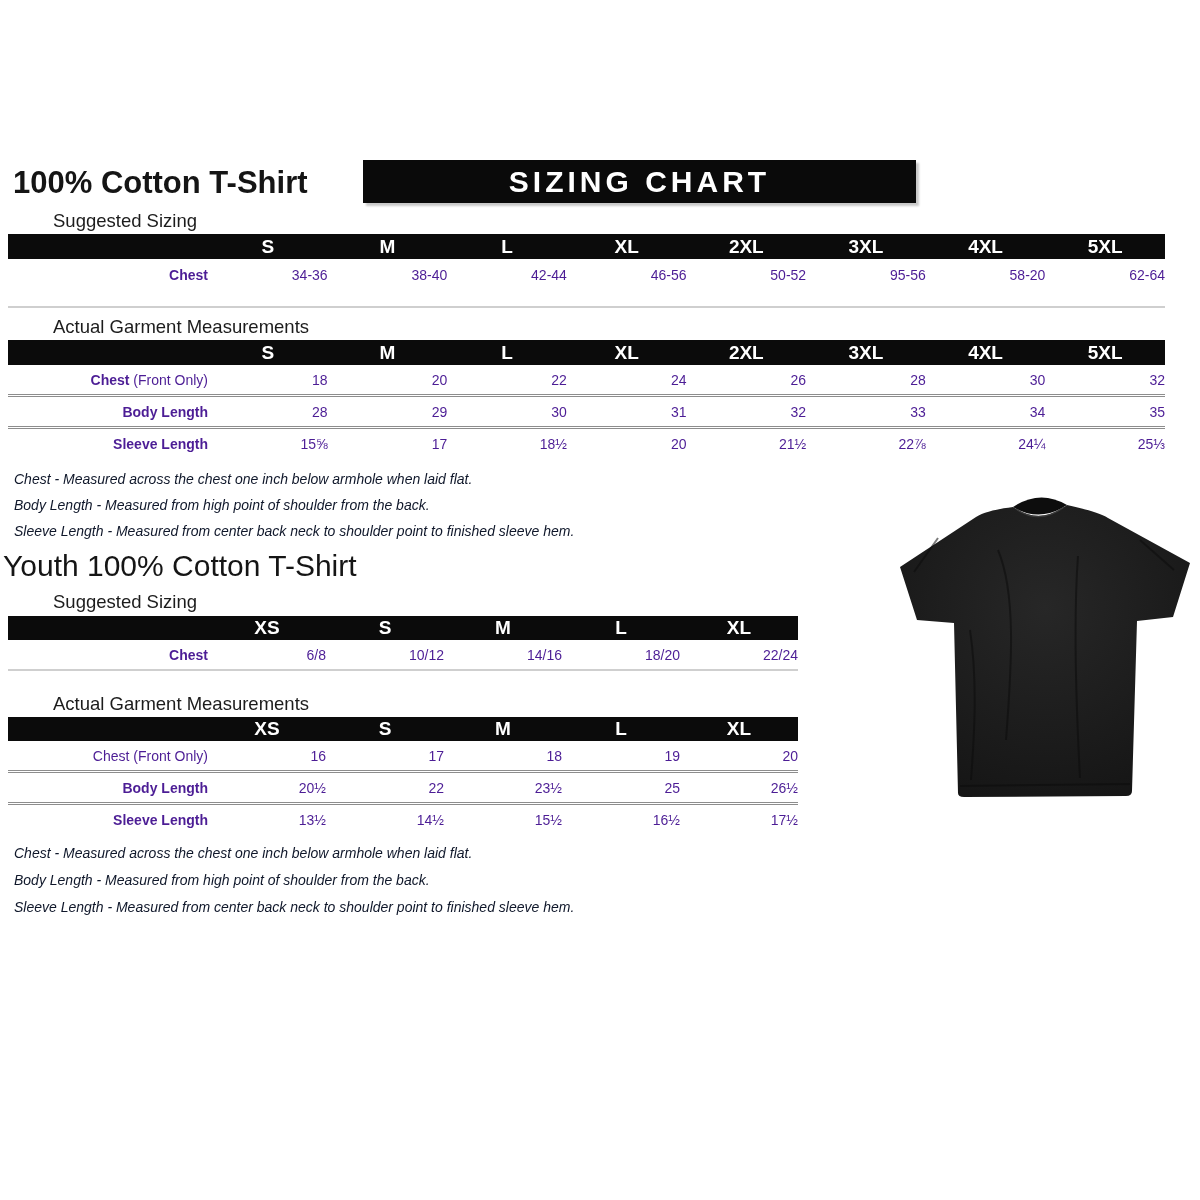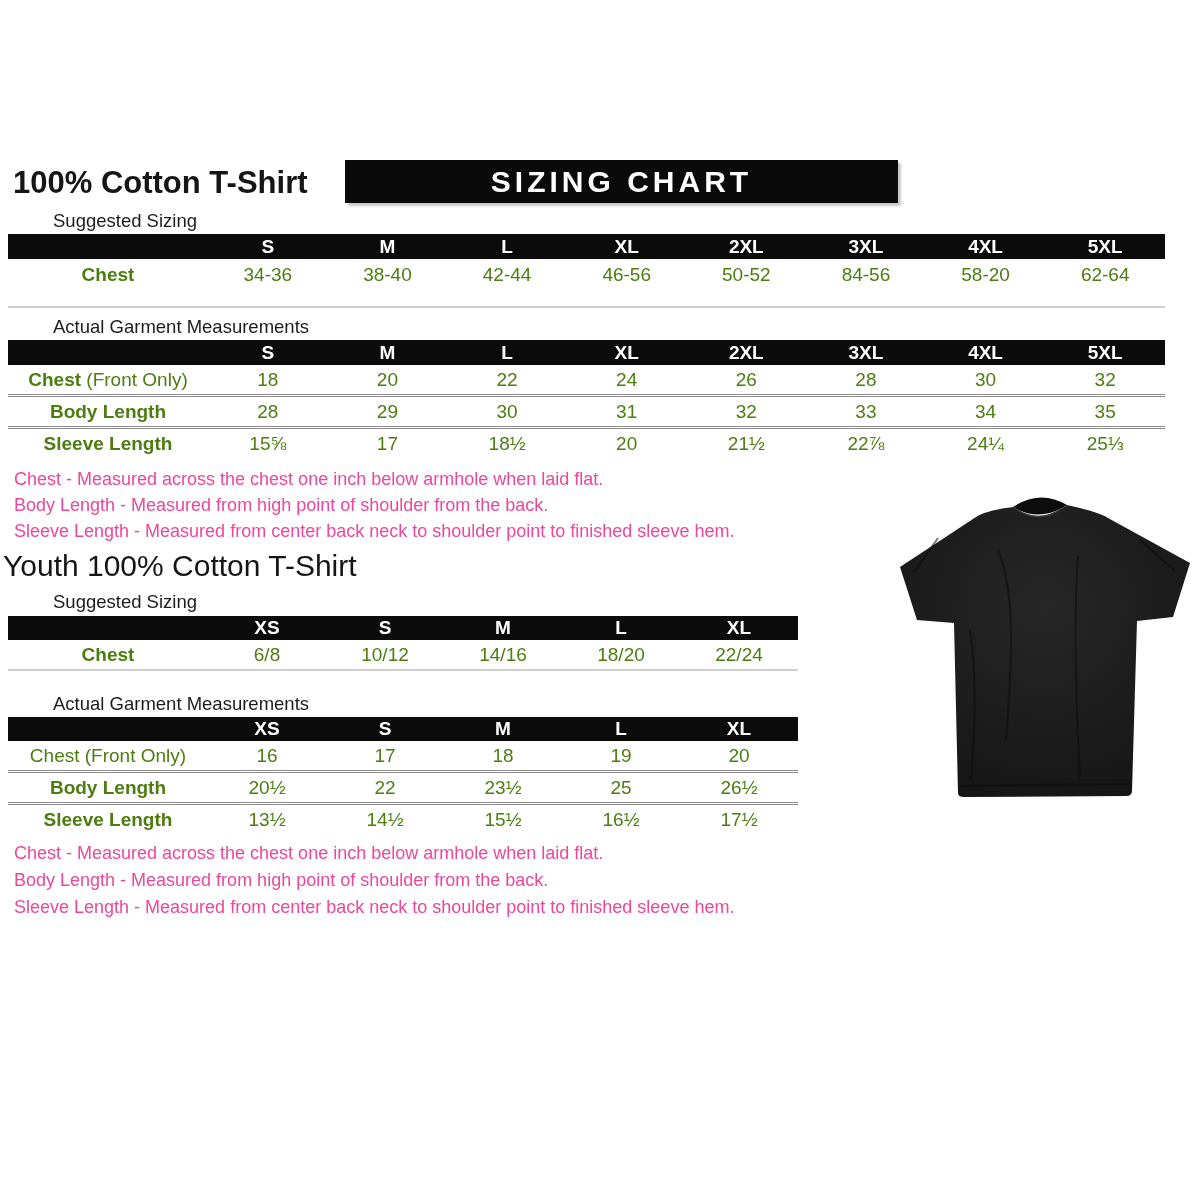--- a/index.html
+++ b/index.html
@@ -2,48 +2,48 @@
 <html><head>
 <meta charset="utf-8">
 <style>
   html,body{margin:0;padding:0;background:#ffffff;}
   .page{position:relative;width:1200px;height:1200px;background:#ffffff;overflow:hidden;
         font-family:"Liberation Sans","DejaVu Sans",sans-serif;color:#1d1d1d;}
 
   .title1{position:absolute;left:13px;top:167px;font-size:31px;font-weight:bold;line-height:1;color:#151515;}
   .title2{position:absolute;left:3px;top:551px;font-size:30px;font-weight:normal;line-height:1;color:#151515;}
 
-  .banner{position:absolute;left:345px;top:160px;width:553px;height:43px;background:#0a0a0a;
+  .banner{position:absolute;left:363px;top:160px;width:553px;height:43px;background:#0a0a0a;
           color:#ffffff;text-align:center;font-weight:bold;font-size:30px;letter-spacing:4px;
           line-height:43px;box-shadow:3px 3px 2px #c9c9c9;}
 
   .seclabel{position:absolute;left:8px;font-size:18.5px;line-height:1.1;color:#1c1c1c;margin-left:45px;}
 
   table.tbl{position:absolute;border-collapse:collapse;table-layout:fixed;}
   table.tbl th{background:#0b0b0b;color:#ffffff;font-weight:bold;font-size:19px;
                height:25px;padding:0;text-align:center;}
-  table.tbl td{font-size:19px;color:#4d7c0f;text-align:center;padding:0;height:31px;}
+  table.tbl td{font-size:14px;color:#4c1d95;text-align:right;padding:0;height:31px;}
   td.c-lbl{text-align:left;padding-left:7px;}
   .b{font-weight:bold;}
 
   #t-a1,#t-a2{left:8px;width:1157px;}
   #t-y1,#t-y2{left:8px;width:790px;}
   col.c0{width:200px;}
   #t-a1{top:234px;}  #t-a2{top:340px;}
   #t-y1{top:616px;}  #t-y2{top:717px;}
   #t-y1 th,#t-y2 th{height:24px;}
   #t-y1 td{height:29px;}
   table.meas td{height:29px;border-bottom:3px double #8d8d8d;}
   table.meas tr:last-child td{border-bottom:none;}
 
   .faintline{position:absolute;left:8px;height:2px;background:#cfcfcf;}
   #fl-a{top:306px;width:1157px;}
   #fl-y{top:669px;width:790px;}
 
-  .notes{position:absolute;left:14px;font-size:18px;color:#ec4899;}
+  .notes{position:absolute;left:14px;font-size:14px;color:#0f172a;font-style:italic;}
   #notes-a{top:466px;line-height:26px;}
   #notes-y{top:840px;line-height:27px;}
 
   .tshirt{position:absolute;left:878px;top:478px;}
 </style>
 </head>
 <body>
 
 <div class="page">
 
@@ -72,21 +72,21 @@
       <th>4XL</th>
       <th>5XL</th>
     </tr>
     <tr>
       <td class="c-lbl"><span class="b">Chest</span></td>
       <td>34-36</td>
       <td>38-40</td>
       <td>42-44</td>
       <td>46-56</td>
       <td>50-52</td>
-      <td>84-56</td>
+      <td>95-56</td>
       <td>58-20</td>
       <td>62-64</td>
     </tr>
   </tbody>
     </table>
   <div class="faintline" id="fl-a"></div>
 
   <div class="seclabel" style="top:317px;">Actual Garment Measurements</div>
 
   <table class="tbl meas" id="t-a2">

